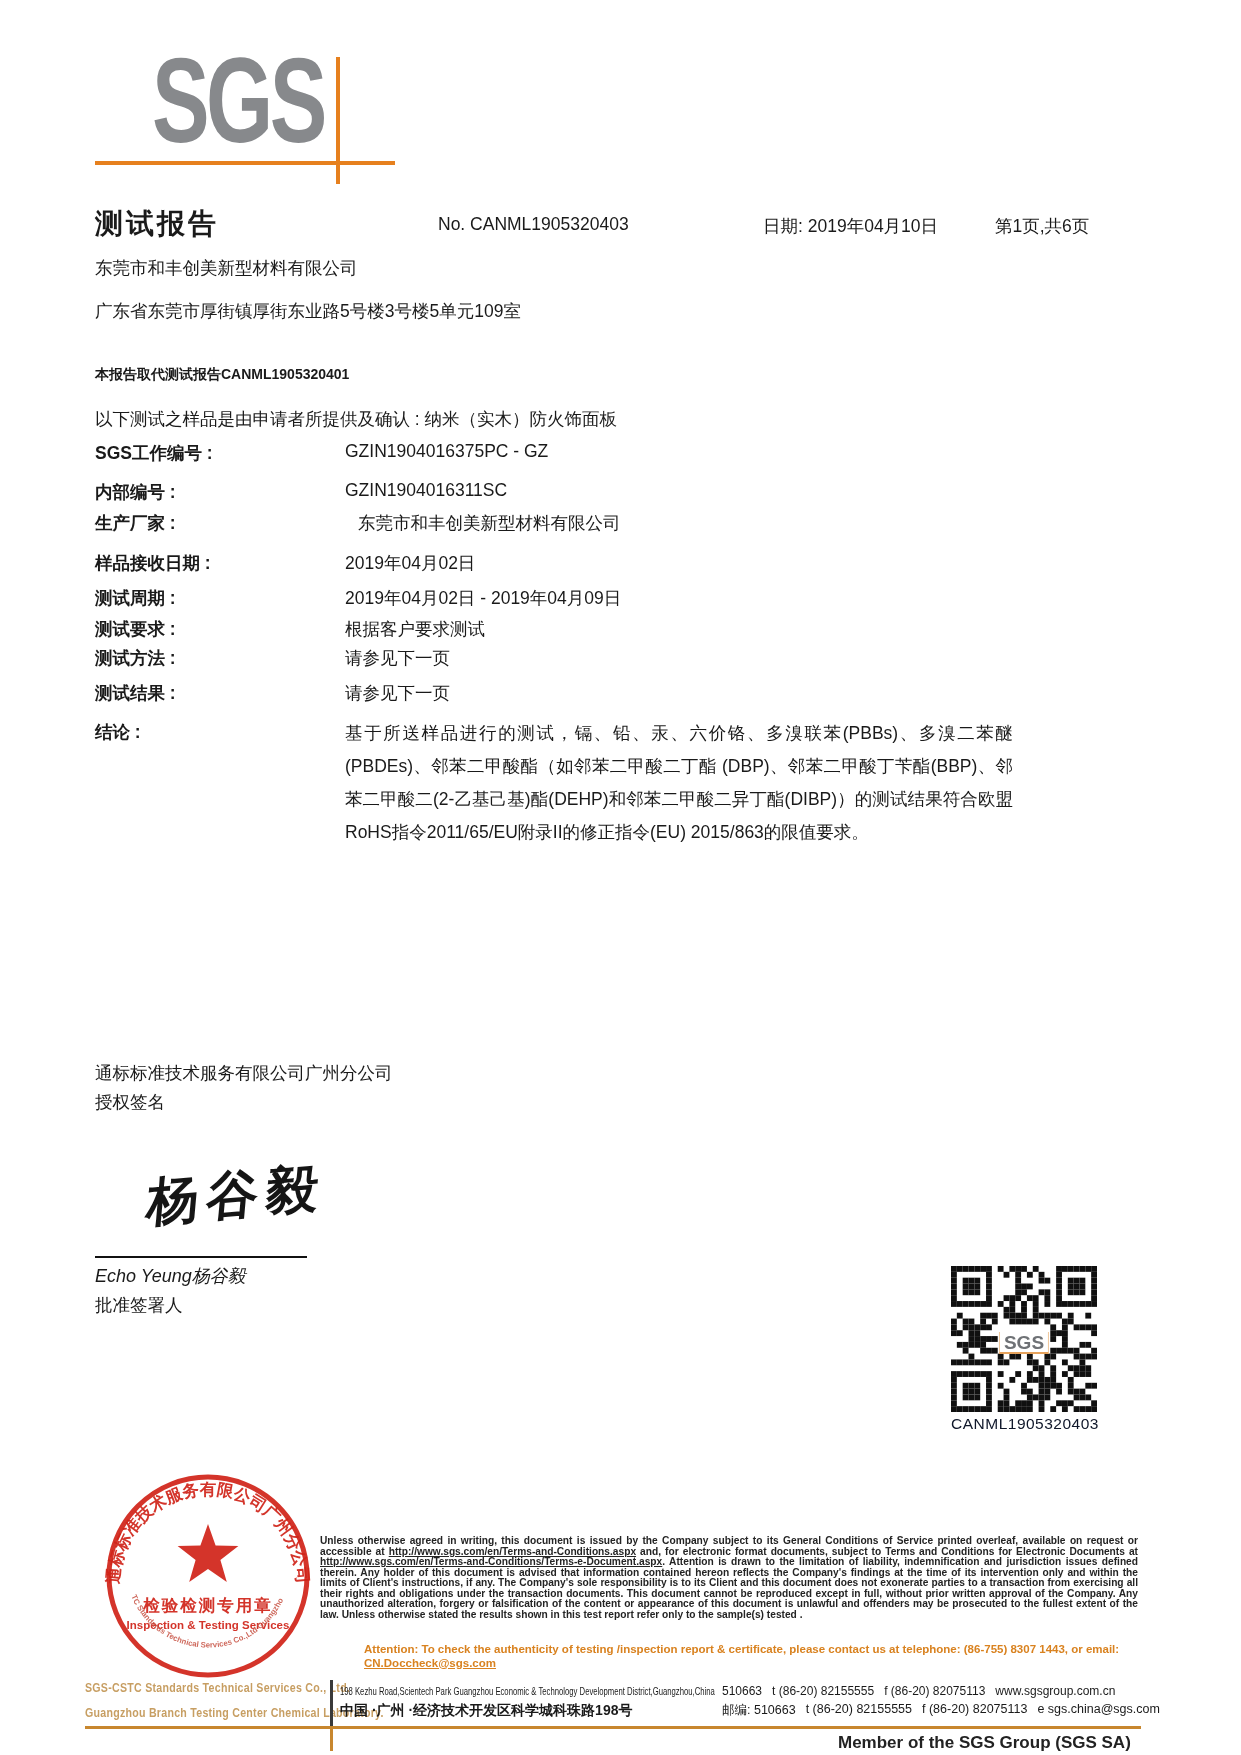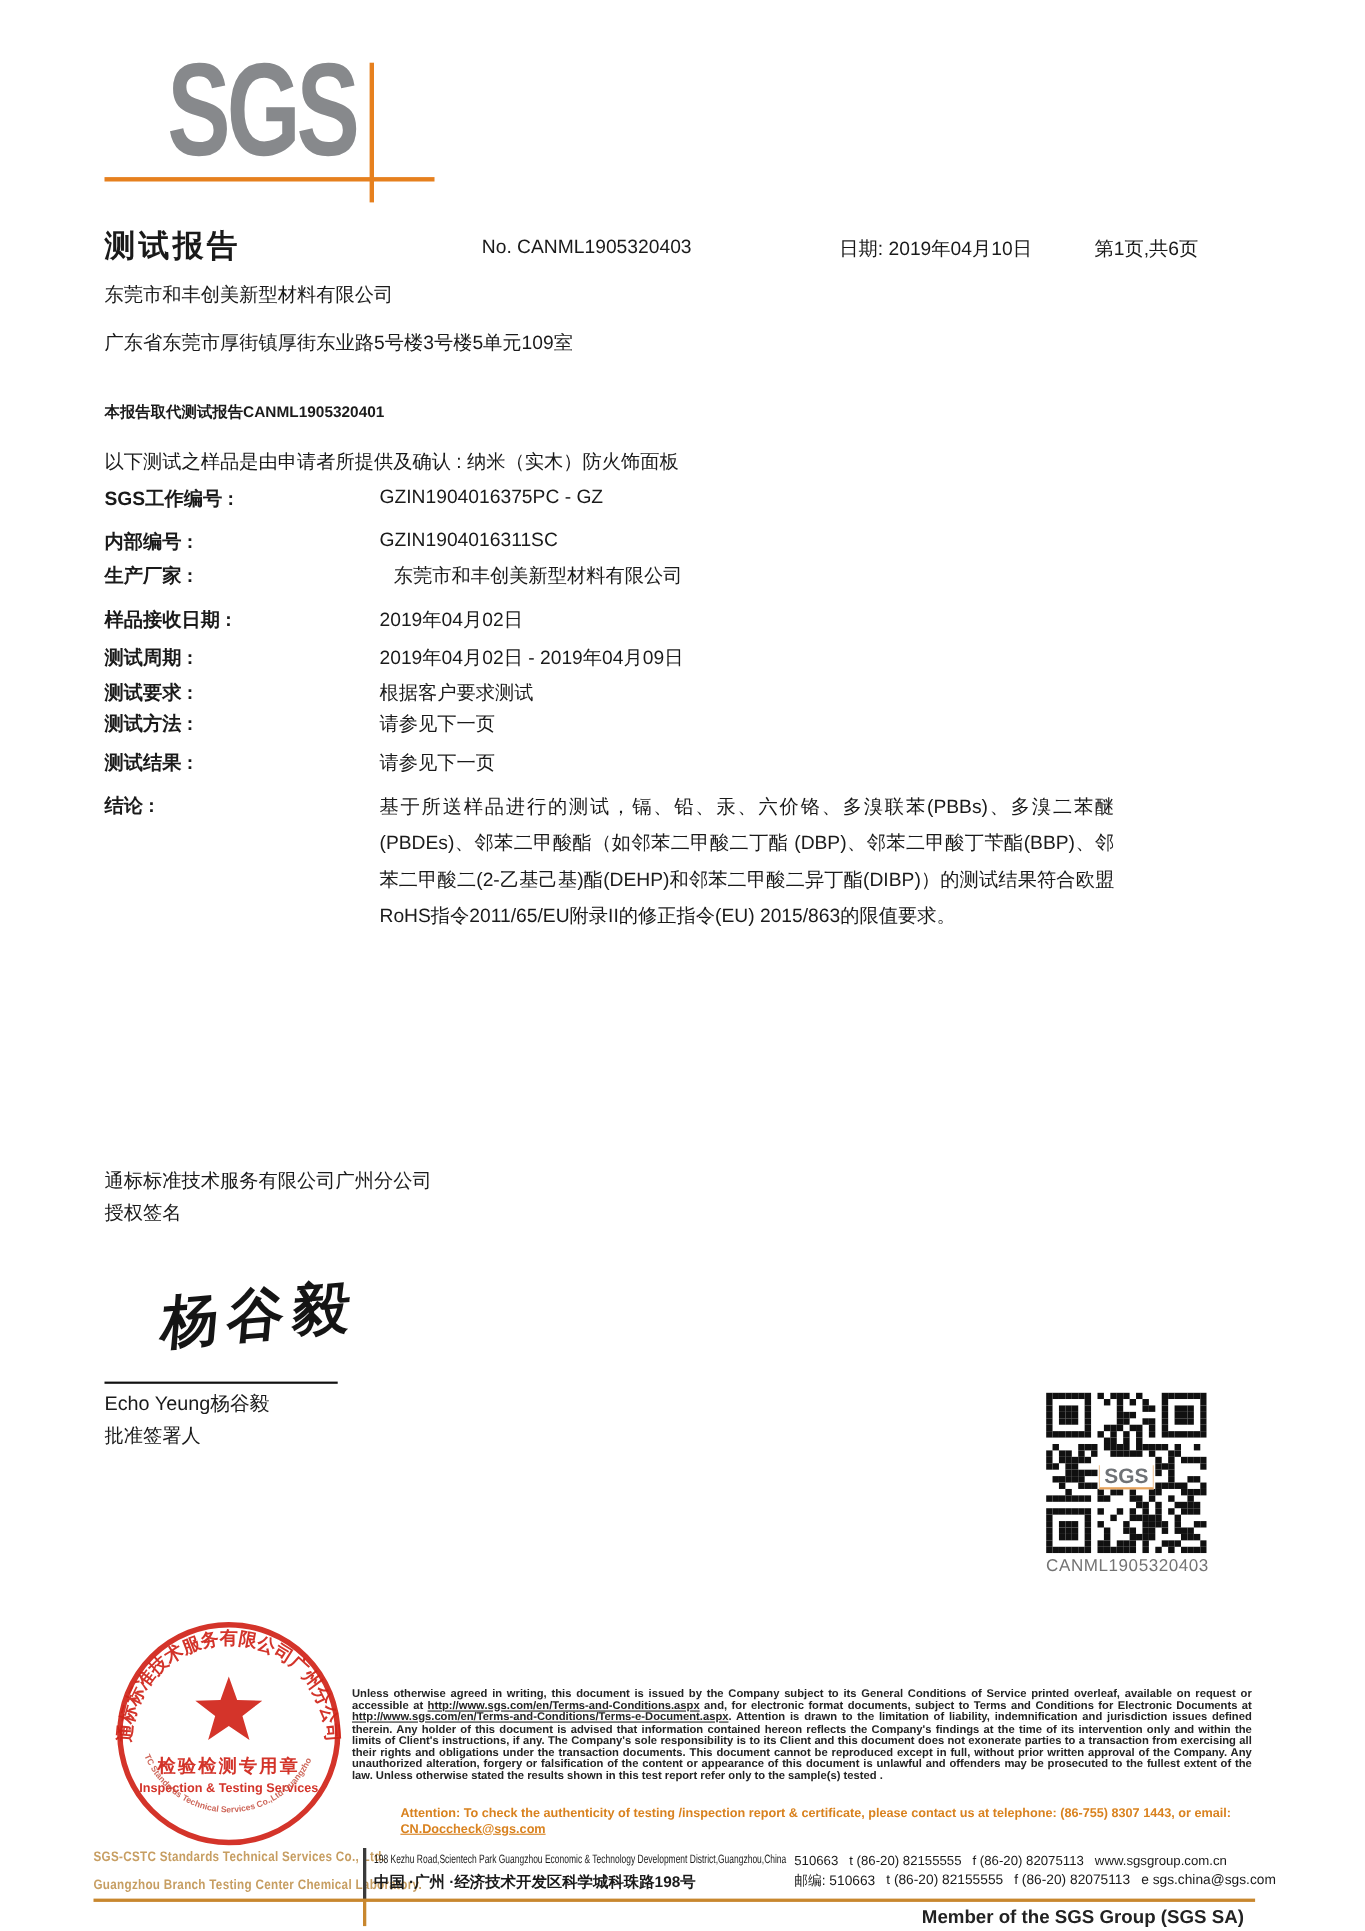--- a/index.html
+++ b/index.html
@@ -30,30 +30,30 @@
   .f-value{left:345px;font-size:17.5px;}
   .concl-value{left:345px;width:668px;font-size:17.5px;line-height:33px;text-align:justify;}
   
   .sign-company{left:95px;top:1061px;font-size:17.5px;}
   .sign-auth{left:95px;top:1090px;font-size:17.5px;}
   .signature{
     left:150px;top:1168px;font-size:52px;font-weight:600;color:#151515;
     letter-spacing:8px;transform:rotate(-5deg) skewX(-10deg);transform-origin:left top;
   }
   .sig-line{left:95px;top:1256px;width:212px;height:0;border-top:2.5px solid #111;}
-  .signer-name{left:95px;top:1264px;font-size:18px;}
+  .signer-name{left:95px;top:1264px;font-size:18px;font-style:italic;}
   .signer-role{left:95px;top:1293px;font-size:17.5px;}
   
   .qr-block{left:951px;top:1266px;width:146px;}
   .qr-center{
     position:absolute;left:50%;top:66px;transform:translateX(-50%);
     background:#fff;color:#6f7276;font-weight:700;font-size:19px;line-height:19px;
     padding:1px 4px 0 4px;border-bottom:2px solid #e6a35d;border-left:1px solid #f0c79a;border-right:1px solid #f0c79a;
   }
-  .qr-caption{margin-top:3px;text-align:center;font-size:15.5px;color:#737373;letter-spacing:.5px;}
+  .qr-caption{margin-top:3px;text-align:center;font-size:15.5px;color:#0f172a;letter-spacing:.5px;}
   
   .stamp{left:102px;top:1470px;}
   .stamp-sub{
     color:#c79e62;font-weight:bold;font-size:12.5px;white-space:nowrap;
     transform:scaleX(.85);transform-origin:left top;letter-spacing:.3px;
   }
   .stamp-sub1{left:85px;top:1681px;}
   .stamp-sub2{left:85px;top:1706px;}
   
   .legal{

